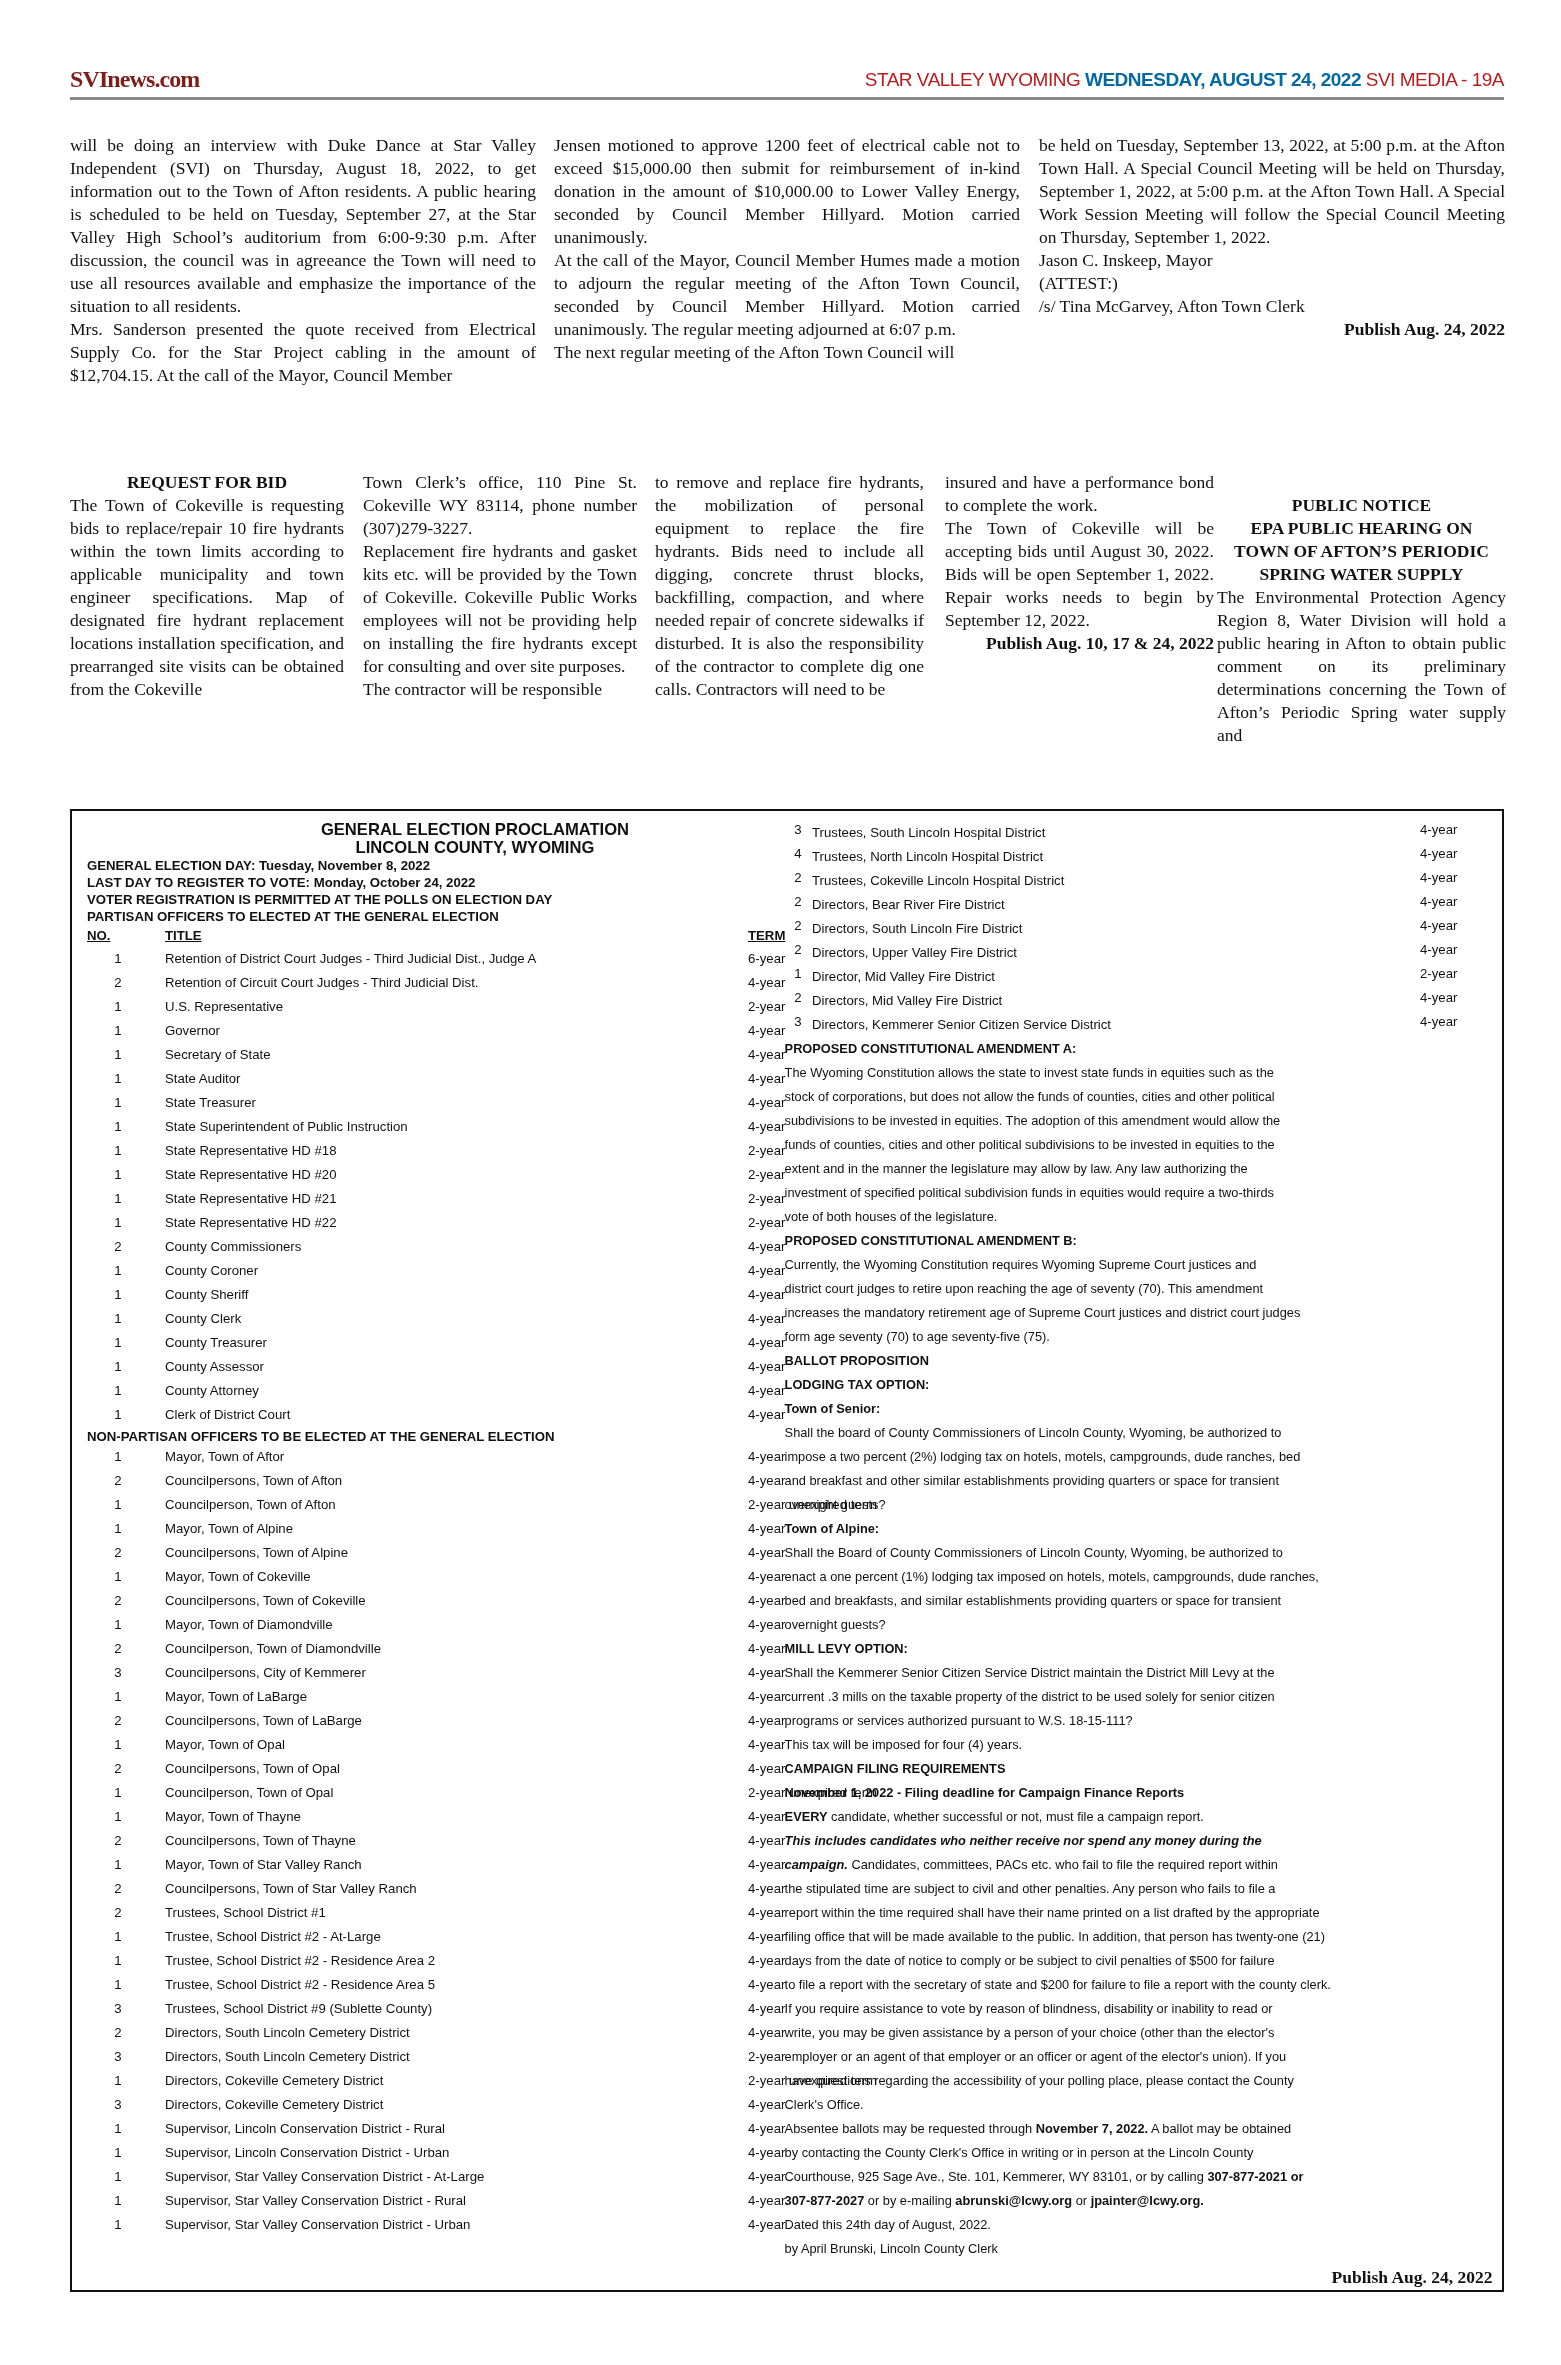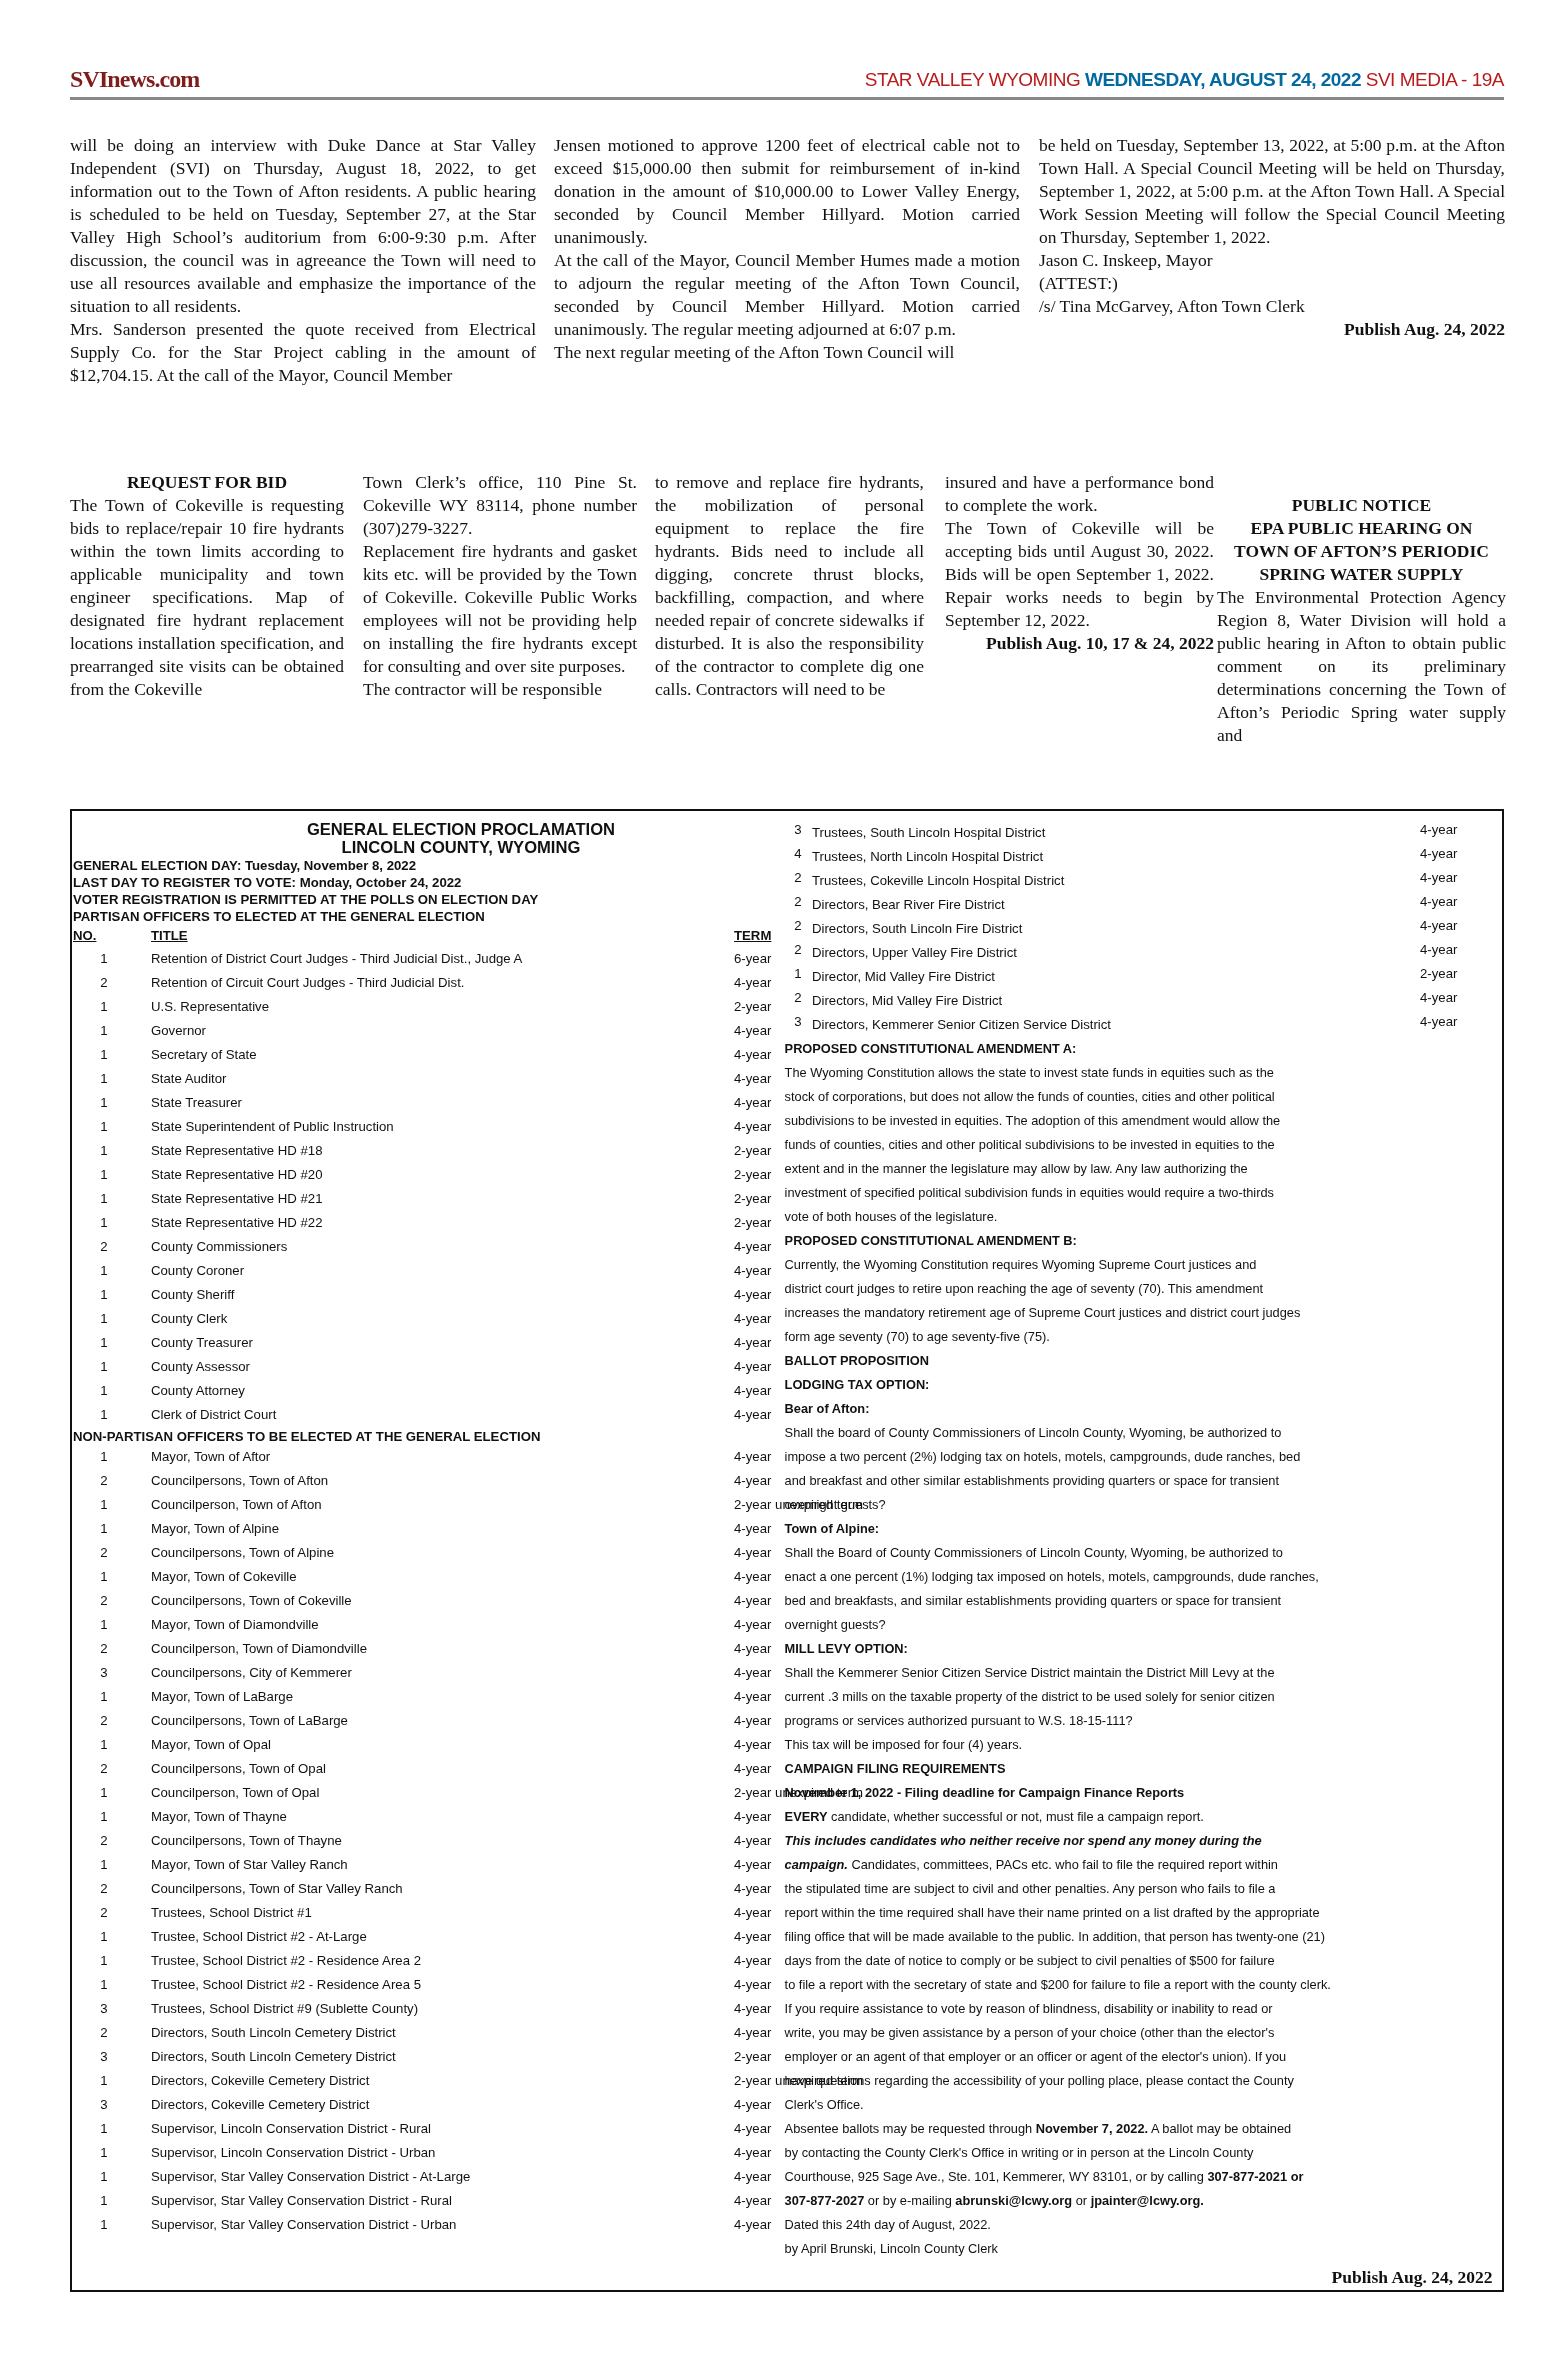--- a/index.html
+++ b/index.html
@@ -16,21 +16,21 @@
   .header-rule { position: absolute; left: 70px; top: 97px; width: 1434px; height: 2.8px; background: #888; }
 
   
   .col { position: absolute; font-size: 17.5px; line-height: 23px; text-align: justify; }
   .col p { margin: 0; }
   .publish { font-weight: bold; text-align: right; }
   .center-head { font-weight: bold; text-align: center; }
 
   
   .procl { position: absolute; left: 70px; top: 809px; width: 1434px; height: 1483px; border: 2.4px solid #111; box-sizing: border-box; }
-  .procl .left { position: absolute; left: 1px; top: 9.5px; width: 776px; }
+  .procl .left { position: absolute; left: 15px; top: 9.5px; width: 776px; }
   .procl .right { position: absolute; left: 705px; top: 9.5px; width: 724px; }
   .ptitle { font-family: "Liberation Sans", "DejaVu Sans", sans-serif; font-weight: bold; font-size: 16.6px; text-align: center; width: 776px; line-height: 18px; }
   .pline { font-family: "Liberation Sans", "DejaVu Sans", sans-serif; font-weight: bold; font-size: 13.2px; line-height: 17.3px; white-space: nowrap; }
   .hdr { font-family: "Liberation Sans", "DejaVu Sans", sans-serif; font-weight: bold; font-size: 13.2px; height: 22px; position: relative; }
   .hdr span { position: absolute; text-decoration: underline; top: 2.8px; }
   .row { position: relative; height: 24px; font-family: "Liberation Sans", "DejaVu Sans", sans-serif; font-size: 13.2px; white-space: nowrap; }
   .row .no { position: absolute; left: 24px; top: 3.8px; width: 14px; text-align: center; }
   .row .title { position: absolute; left: 78px; top: 3.8px; }
   .row .term { position: absolute; left: 661px; top: 3.8px; }
   .rrow { position: relative; height: 24px; font-family: "Liberation Sans", "DejaVu Sans", sans-serif; font-size: 13.2px; white-space: nowrap; }
@@ -441,21 +441,21 @@
       <div>investment of specified political subdivision funds in equities would require a two-thirds</div>
       <div>vote of both houses of the legislature.</div>
       <div class="b">PROPOSED CONSTITUTIONAL AMENDMENT B:</div>
       <div>Currently, the Wyoming Constitution requires Wyoming Supreme Court justices and</div>
       <div>district court judges to retire upon reaching the age of seventy (70).  This amendment</div>
       <div>increases the mandatory retirement age of Supreme Court justices and district court judges</div>
       <div>form age seventy (70) to age seventy-five (75).</div>
 
       <div class="b">BALLOT PROPOSITION</div>
       <div class="b">LODGING TAX OPTION:</div>
-      <div class="b">Bear of Afton:</div>
+      <div class="b">Town of Senior:</div>
       <div>Shall the board of County Commissioners of Lincoln County, Wyoming, be authorized to</div>
       <div>impose a two percent (2%) lodging tax on hotels, motels, campgrounds, dude ranches, bed</div>
       <div>and breakfast and other similar establishments providing quarters or space for transient</div>
       <div>overnight guests?</div>
       <div class="b">Town of Alpine:</div>
       <div>Shall the Board of County Commissioners of Lincoln County, Wyoming, be authorized to</div>
       <div>enact a one percent (1%) lodging tax imposed on hotels, motels, campgrounds, dude ranches,</div>
       <div>bed and breakfasts, and similar establishments providing quarters or space for transient</div>
       <div>overnight guests?</div>
       <div class="b">MILL LEVY OPTION:</div>

